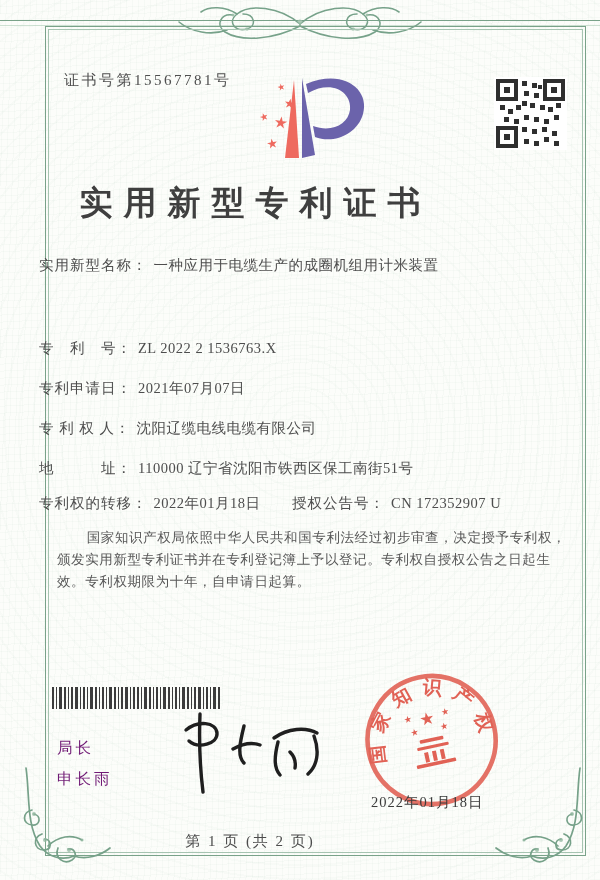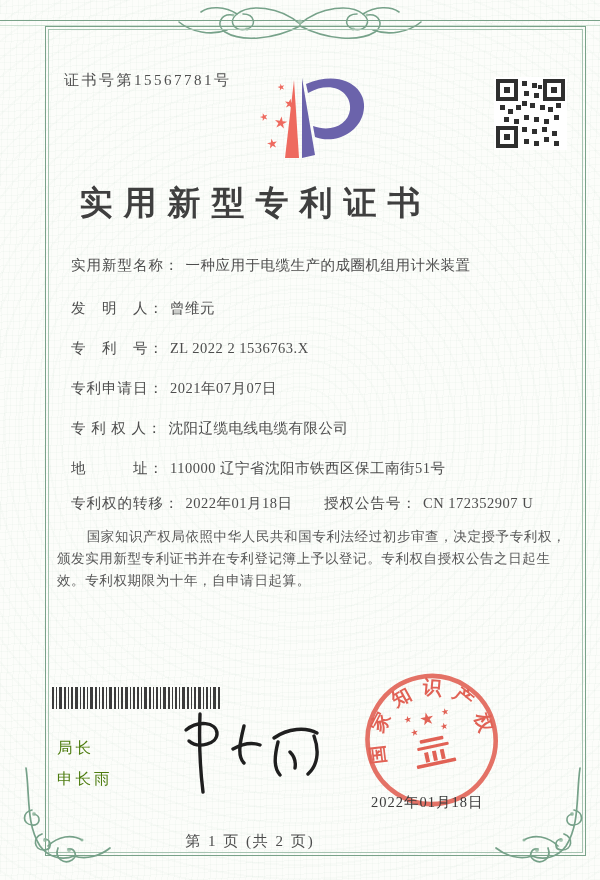--- a/index.html
+++ b/index.html
@@ -46,36 +46,36 @@
   .logo { position:absolute; left:248px; top:68px; width:128px; height:102px; }
   .qr { position:absolute; left:494px; top:77px; width:73px; height:73px; }
 
   .title {
     position:absolute; top:181px; left:0; width:496px;
     text-align:center; font-size:33px; font-weight:600; color:#3f3f3f;
     letter-spacing:11px; padding-left:15px; box-sizing:border-box;
   }
 
   .field-row {
-    position:absolute; left:71px; white-space:nowrap;
+    position:absolute; left:39px; white-space:nowrap;
     font-size:14.5px; color:#4d4d4d;
   }
   .field-label { letter-spacing:1px; }
   .field-value { margin-left:6px; letter-spacing:.5px; }
   .grant-no-pair { position:absolute; left:253px; }
 
   .paragraphs {
     position:absolute; left:57px; top:527px; width:514px;
     font-size:13.5px; line-height:1.62; color:#585858; letter-spacing:.6px;
   }
-  .paragraphs p { margin:0; text-indent:2.2em;font-family:Liberation Mono, monospace; }
+  .paragraphs p { margin:0; text-indent:2.2em; }
 
   .barcode { position:absolute; left:52px; top:687px; width:168px; height:22px; }
 
-  .signer { position:absolute; left:57px; top:738px; font-size:15.5px; color:#4d7c0f; }
+  .signer { position:absolute; left:57px; top:738px; font-size:15.5px; color:#701a75; }
   .signer div { letter-spacing:3px; margin-bottom:10px; }
   .signature { position:absolute; left:170px; top:700px; width:165px; height:100px; }
 
   .seal { position:absolute; left:356px; top:666px; width:152px; height:152px;
           transform:rotate(-12deg); opacity:.92; }
   .seal-date {
     position:absolute; left:371px; top:793px;
     font-size:14.5px; color:#3b3b3b; letter-spacing:1px;
   }
 
@@ -201,23 +201,20 @@
       <rect x="50" y="60" width="5" height="5"></rect>
         <rect x="60" y="64" width="5" height="5"></rect>
         <rect x="44" y="8" width="4" height="4"></rect>
     </g>
   </svg>
 
   <div class="title">实用新型专利证书</div>
 
   <div class="field-row" style="top:256px">
     <span class="field-label">实用新型名称：</span><span class="field-value">一种应用于电缆生产的成圈机组用计米装置</span>
-  </div>
-  <div class="field-row" style="top:299px">
-    <span class="field-label">发　明　人：</span><span class="field-value">曾维元</span>
   </div>
   <div class="field-row" style="top:339px">
     <span class="field-label">专　利　号：</span><span class="field-value">ZL 2022 2 1536763.X</span>
   </div>
   <div class="field-row" style="top:379px">
     <span class="field-label">专利申请日：</span><span class="field-value">2021年07月07日</span>
   </div>
   <div class="field-row" style="top:419px">
     <span class="field-label">专 利 权 人：</span><span class="field-value">沈阳辽缆电线电缆有限公司</span>
   </div>

